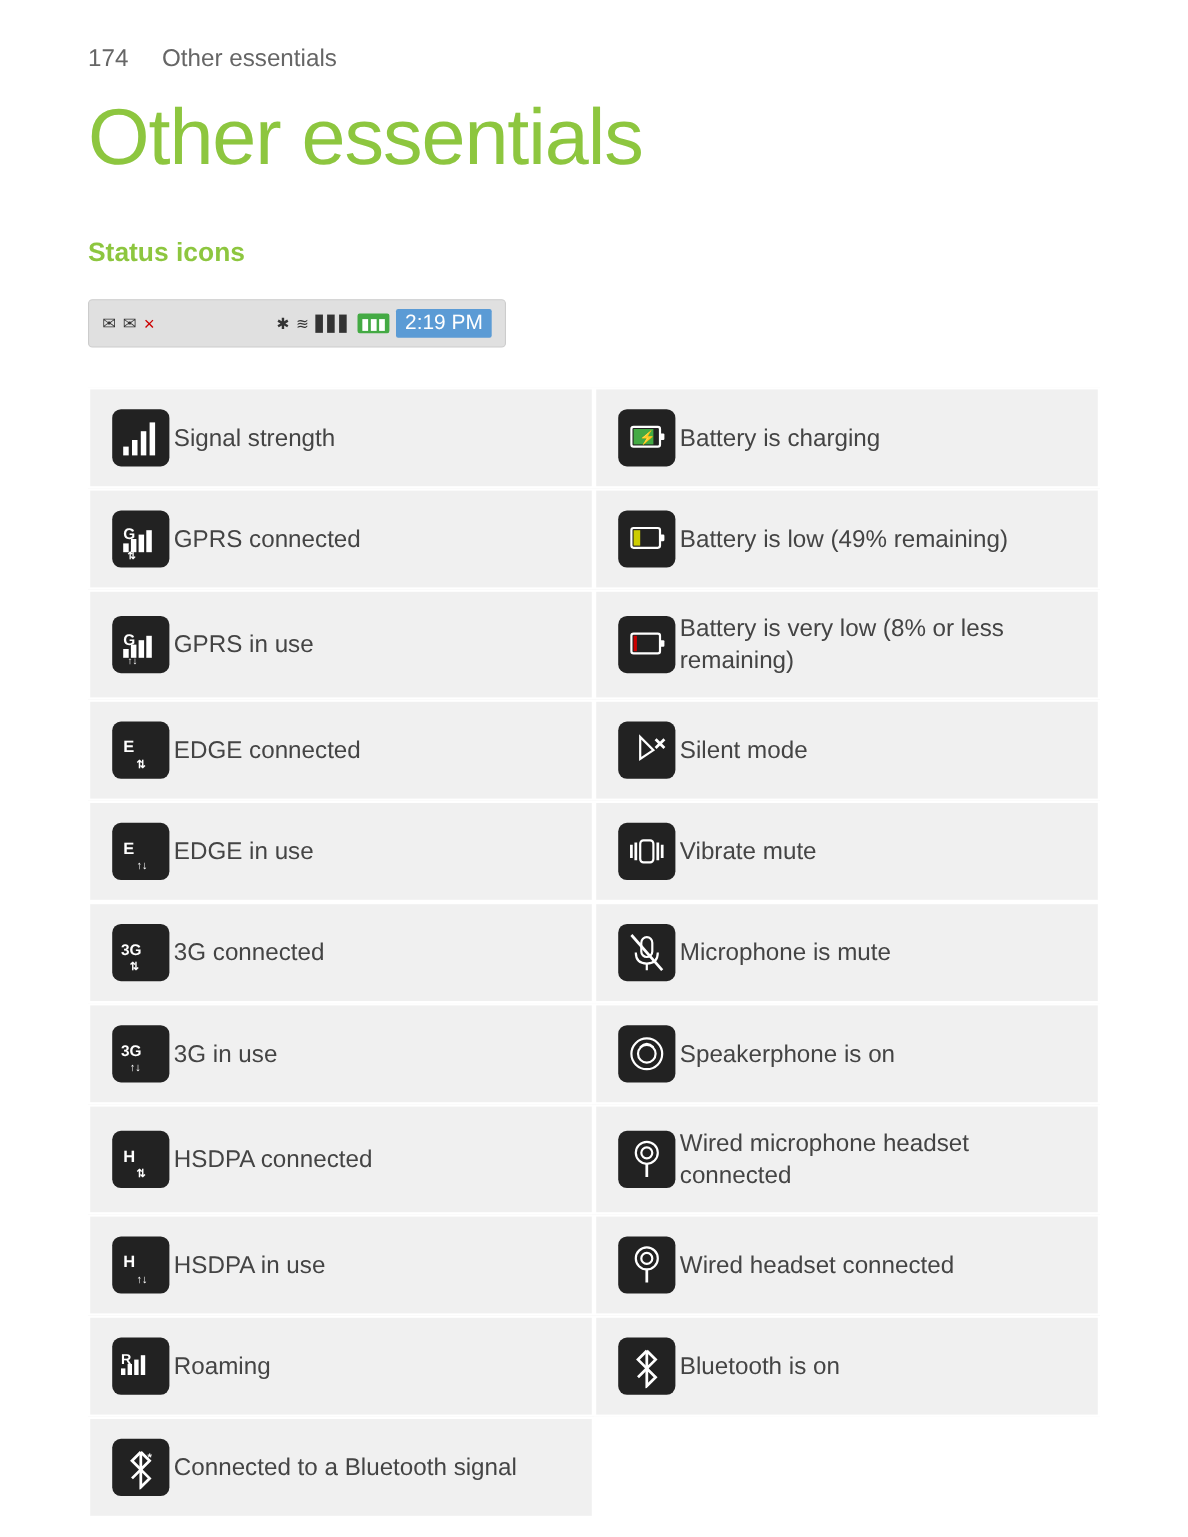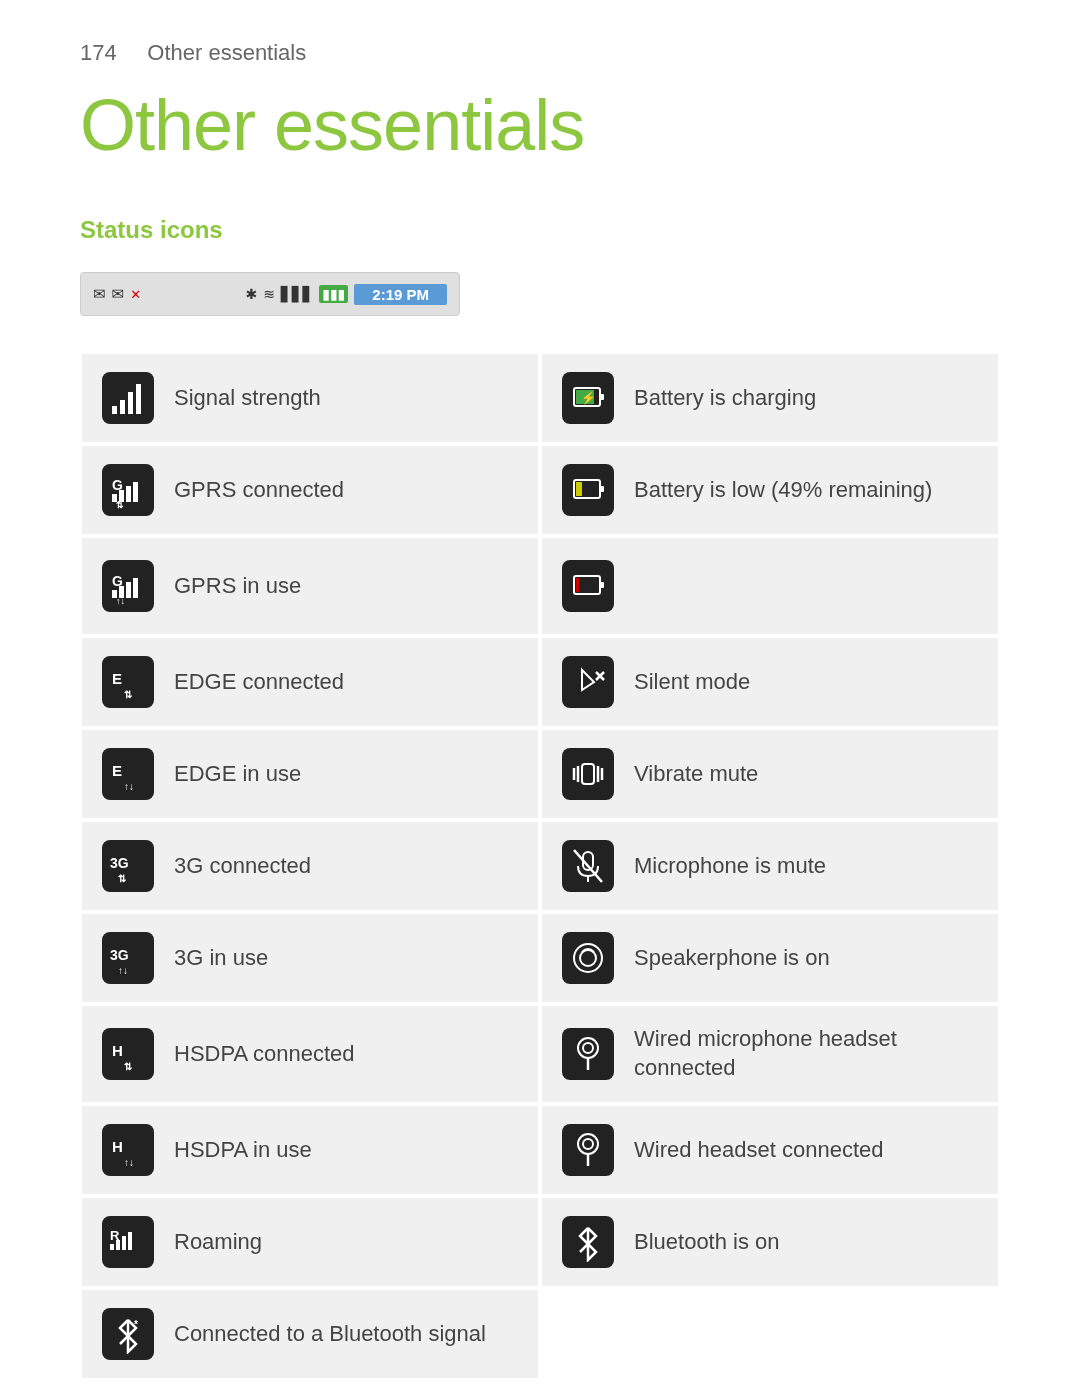--- a/index.html
+++ b/index.html
@@ -48,39 +48,39 @@
     .sb-right {
       display: flex;
       align-items: center;
       gap: 6px;
       font-size: 14px;
       color: #333;
     }
     .sb-time {
       background: #5b9bd5;
       color: #fff;
-      padding: 2px 18px;
+      padding: 2px 8px;
       border-radius: 2px;
-      font-size: 15px;
-      font-weight: bold;
+      font-size: 19px;
+      font-weight: normal;
     }
     
     .icons-grid {
       display: grid;
       grid-template-columns: 1fr 1fr;
       gap: 0;
       border: none;
     }
     .icon-row {
       display: flex;
       align-items: center;
       background: #f0f0f0;
       border: 2px solid #fff;
       padding: 18px 20px;
-      gap: 20px;
+      gap: 4px;
       min-height: 80px;
     }
     .icon-row.tall {
       min-height: 100px;
     }
     .icon-box {
       width: 52px;
       height: 52px;
       background: #222;
       border-radius: 8px;
@@ -189,20 +189,21 @@
       <span class="icon-label">GPRS in use</span>
     </div>
     <div class="icon-row tall">
       <div class="icon-box" style="background: rgb(34, 34, 34);">
         <svg width="40" height="40" viewBox="0 0 40 40" style="color: rgb(255, 255, 255); fill: rgb(255, 255, 255);">
           <rect x="6" y="10" width="26" height="18" rx="2" fill="none" stroke="#fff" stroke-width="2"></rect>
                   <rect x="32" y="16" width="4" height="6" rx="1" fill="#fff"></rect>
                   <rect x="8" y="12" width="3" height="14" fill="#c00"></rect>
         </svg>
       </div>
+      <span class="icon-label">Battery is very low (8% or less remaining)</span>
     </div>
     <div class="icon-row">
       <div class="icon-box" style="background: rgb(34, 34, 34);">
         <svg width="40" height="40" viewBox="0 0 40 40" style="color: rgb(255, 255, 255); fill: rgb(255, 255, 255);">
           <text x="4" y="22" font-size="15" font-weight="bold" fill="#fff" font-family="Arial">E</text>
                   <text x="16" y="36" font-size="10" fill="#fff" font-family="Arial">⇅</text>
         </svg>
       </div>
       <span class="icon-label">EDGE connected</span>
     </div>

